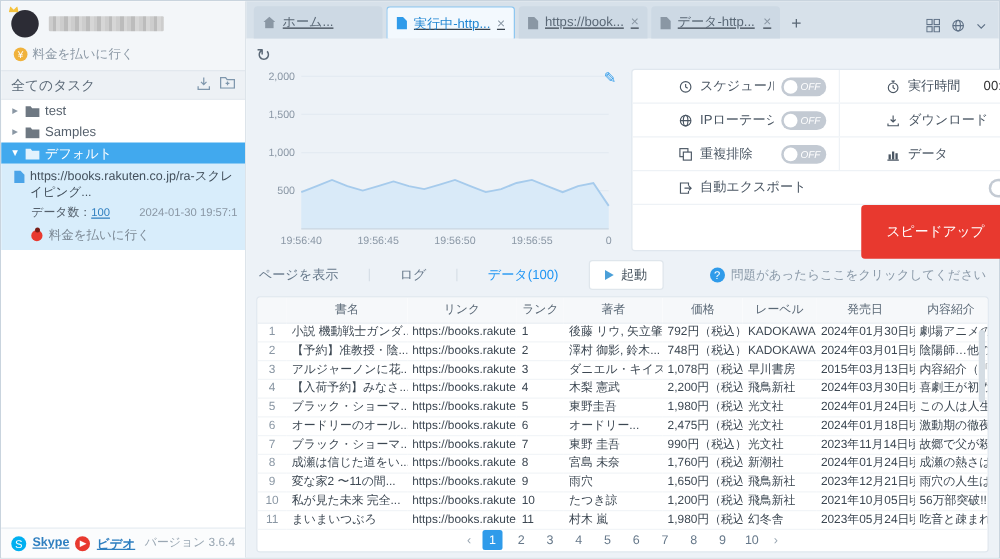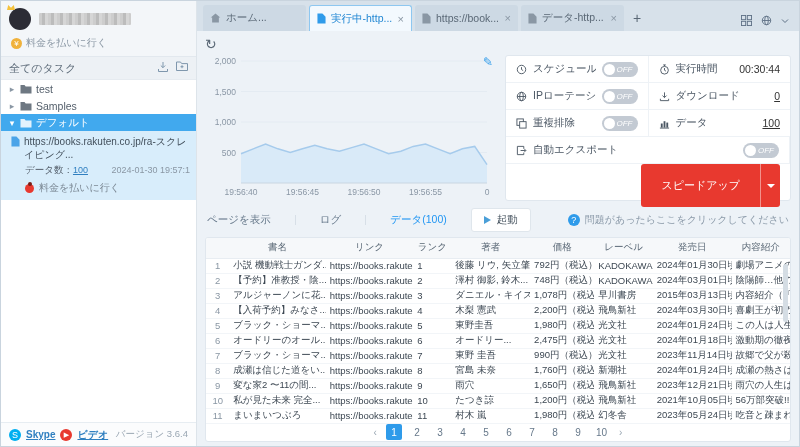--- a/index.html
+++ b/index.html
@@ -64,21 +64,21 @@
 
   .content { flex:1; background:#edf2f7; padding:4px 8px; display:flex; flex-direction:column; min-height:0; }
   .refresh { width:18px; height:18px; color:#5a6876; font-size:14px; line-height:18px; cursor:pointer; margin-bottom:2px; }
   .top-row { display:flex; gap:8px; height:146px; }
   .chart-wrap { width:292px; position:relative; flex:none; }
   .chart-wrap svg { width:292px; height:146px; display:block; }
   .pen { position:absolute; top:0; right:4px; color:#2f9bea; font-size:12px; cursor:pointer; }
 
   .panel { flex:1; background:#fff; border:1px solid #e0e7ee; border-radius:3px; display:flex; flex-direction:column; font-size:10.5px; }
   .prow { display:flex; border-bottom:1px solid #eef2f6; height:27px; flex:none; }
-  .pcell { flex:1; display:flex; align-items:center; gap:6px; padding:0 10px; min-width:0; }
+  .pcell { flex:1; display:flex; align-items:center; gap:6px; padding:0 10px; min-width:0;margin-left:27px; }
   .pcell.left { border-right:1px solid #eef2f6; }
   .pcell .ic { color:#4a5663; display:flex; flex:none; }
   .plabel { flex:1; color:#4a5663; overflow:hidden; white-space:nowrap; }
   .toggle { width:36px; height:15px; border-radius:8px; background:#c3cad3; color:#fff; font-size:8px;
     display:flex; align-items:center; justify-content:flex-end; padding:0 5px; position:relative; cursor:pointer; flex:none;font-style:italic; }
   .toggle::before { content:''; position:absolute; left:2px; top:2px; width:11px; height:11px; border-radius:50%; background:#fff; }
   .pval { color:#333; }
   .pval.link { text-decoration:underline; cursor:pointer; }
   .pval.alert { color:#f2442e; }
   .btn-row { flex:1; display:flex; align-items:center; justify-content:flex-end; padding:0 10px; }
@@ -197,21 +197,21 @@
       <span class="skype-ic">S</span>
       <span class="flink">Skype</span>
       <span class="video-ic">▶</span>
       <span class="flink">ビデオ</span>
       <span class="version">バージョン 3.6.4</span>
     </div>
   </aside>
 
   <main class="main">
     <div class="tabbar">
-      <div style="display:flex;gap:3px;align-items:flex-start;">
+      <div style="display:flex;gap:3px;align-items:flex-start;text-decoration:underline;">
           <div class="tab">
             <span class="tabic">
               <svg width="11" height="10" viewBox="0 0 12 11">
                 <path d="M6 0.5L0.8 5h1.5v5.5h7.4V5h1.5z" fill="currentColor"></path>
               </svg>
             </span>
             <span class="tlabel">ホーム...</span>
           </div>
           <div class="tab active">
             <span class="tabic">

